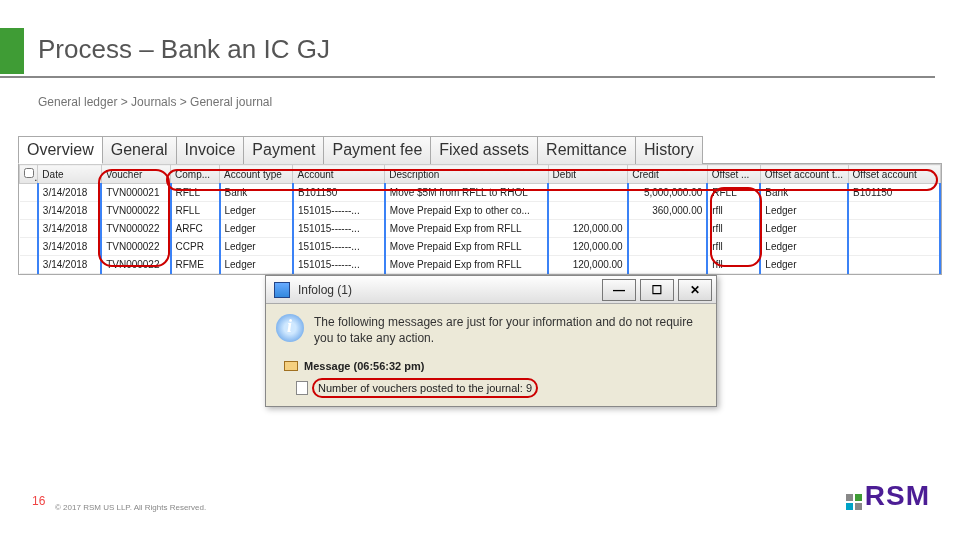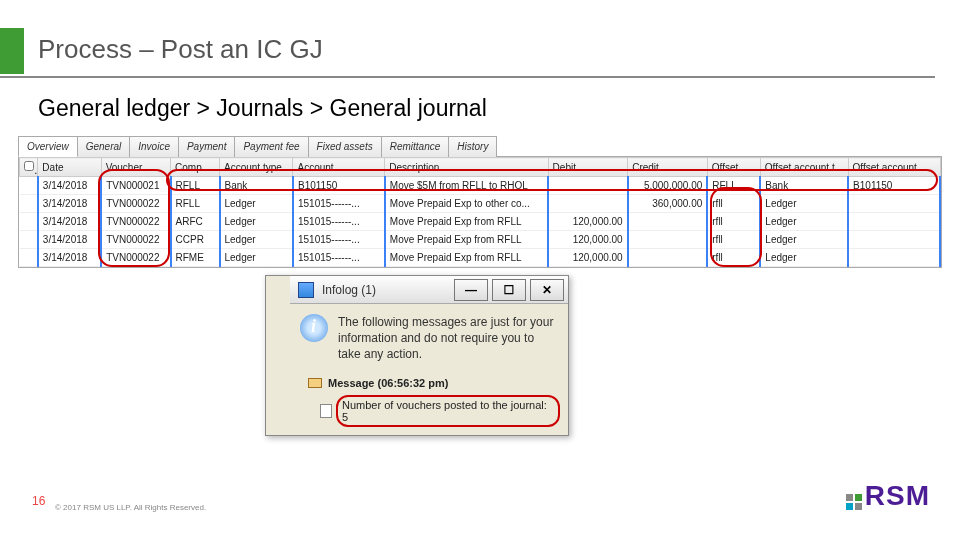--- a/index.html
+++ b/index.html
@@ -2,35 +2,35 @@
 <html><head>
 <meta charset="utf-8">
 <style>
   * { box-sizing: border-box; margin: 0; padding: 0; }
   body { width: 960px; height: 540px; font-family: Arial, sans-serif; background: #fff; position: relative; overflow: hidden; }
   .slide { width: 960px; height: 540px; position: relative; }
   .title-bar { position: absolute; top: 28px; left: 0; right: 25px; height: 46px; }
   .green-block { position: absolute; left: 0; top: 0; width: 24px; height: 46px; background: #3F9C35; }
   .title-text { position: absolute; left: 38px; top: 6px; font-size: 26px; color: #555; font-weight: 400; }
   .grey-line { position: absolute; left: 0; top: 48px; right: 0; height: 2px; background: #888; }
-  .breadcrumb { position: absolute; top: 95px; left: 38px; font-size: 23px; color: #000000; }
+  .breadcrumb { position: absolute; top: 95px; left: 38px; font-size: 12px; color: #737373; }
   .table-area { position: absolute; top: 135px; left: 18px; right: 18px; }
-  .tabs { display: flex; font-size: 10px; font-style: italic; }
+  .tabs { display: flex; font-size: 16px; }
   .tab { padding: 4px 8px; border: 1px solid #aaa; border-bottom: none; background: linear-gradient(#fafafa,#e8e8e8); margin-right: -1px; color: #333; position: relative; top: 1px; }
   .tab.active { background: #fff; border-bottom: 1px solid #fff; z-index: 2; }
   .grid-wrap { border: 1px solid #aaa; background: #fff; }
   table.grid { width: 100%; border-collapse: collapse; font-size: 10px; table-layout: fixed; }
   table.grid th { background: linear-gradient(#f7f7f7,#e6e6e6); border: 1px solid #ccc; padding: 3px 4px; text-align: left; font-weight: normal; color: #222; overflow: hidden; white-space: nowrap; text-overflow: ellipsis; }
   table.grid td { border-bottom: 1px solid #eee; border-right: 2px solid #3b82f6; padding: 3px 4px; color: #222; overflow: hidden; white-space: nowrap; text-overflow: ellipsis; }
   .chk { width: 16px; }
   .num { text-align: right; }
   .voucher-box { position: absolute; outline: 2px solid #cc0000; border-radius: 12px; pointer-events: none; }
   .bigrow-box { position: absolute; outline: 2px solid #cc0000; border-radius: 12px; pointer-events: none; }
   .offset-box { position: absolute; outline: 2px solid #cc0000; border-radius: 12px; pointer-events: none; }
-  .infolog { position: absolute; top: 275px; left: 265px; width: 304px; background: #ece9d8; border: 1px solid #888; box-shadow: 2px 2px 6px rgba(0,0,0,0.3); padding-left: 24px; }
+  .infolog { position: absolute; top: 275px; left: 265px; width: 452px; background: #ece9d8; border: 1px solid #888; box-shadow: 2px 2px 6px rgba(0,0,0,0.3); }
   .win-bar { display: flex; align-items: center; height: 28px; background: linear-gradient(#fefefe,#e0e0e0); border-bottom: 1px solid #aaa; position: relative; }
   .win-icon { width: 16px; height: 16px; margin: 0 8px; background: linear-gradient(#6af,#38d); border: 1px solid #248; }
   .win-title { flex: 1; font-size: 12px; color: #333; }
   .win-btns { display: flex; }
   .win-btn { width: 34px; height: 22px; border: 1px solid #777; margin-right: 4px; background: linear-gradient(#fafafa,#ddd); display: flex; align-items: center; justify-content: center; font-size: 12px; font-weight: bold; font-family: Arial; }
   .info-body { display: flex; padding: 10px; }
   .info-icon { width: 28px; height: 28px; border-radius: 50%; background: radial-gradient(#cfe8ff 30%,#4a90e2); position: relative; flex-shrink: 0; }
   .info-icon::after { content: "i"; color: #fff; font: italic bold 18px Georgia; position: absolute; left: 11px; top: 2px; }
   .info-text { font-size: 12px; color: #333; margin-left: 10px; line-height: 1.35; }
   .msg-row { display: flex; align-items: center; padding: 4px 10px 4px 18px; font-size: 11px; color: #222; }
@@ -45,21 +45,21 @@
   .sq { width: 7px; height: 7px; }
   .sq.a { background: #3F9C35; } .sq.b { background: #888; } .sq.c { background: #00a3c7; }
   .logo-text { font-size: 28px; font-weight: bold; color: #4c1d95; letter-spacing: 1px; line-height: 1; }
 </style>
 </head>
 <body>
 
 <div class="slide">
   <div class="title-bar">
     <div class="green-block"></div>
-    <div class="title-text">Process – Post an IC GJ</div>
+    <div class="title-text">Process – Bank an IC GJ</div>
     <div class="grey-line"></div>
   </div>
 
   <div class="breadcrumb">General ledger &gt; Journals &gt; General journal</div>
 
   <div class="table-area">
     <div class="tabs">
       <div class="tab active">Overview</div>
       <div class="tab">General</div>
       <div class="tab">Invoice</div>
@@ -195,21 +195,21 @@
       <div class="info-icon"></div>
       <div class="info-text">The following messages are just for your information and do not require you to take any action.</div>
     </div>
     <div class="msg-row">
       <div class="env-icon"></div>
       <b>Message (06:56:32 pm)</b>
     </div>
     <div class="msg-row" style="padding-left:30px; padding-bottom:10px;">
       <div class="doc-icon"></div>
       <span class="highlight-row">
-        <span>Number of vouchers posted to the journal: 5</span>
+        <span>Number of vouchers posted to the journal: 9</span>
       </span>
     </div>
   </div>
 
   <div class="page-num">16</div>
   <div class="copyright">© 2017 RSM US LLP. All Rights Reserved.</div>
   <div class="logo">
     <div class="logo-squares">
       <div>
           <span class="sq b"></span>

